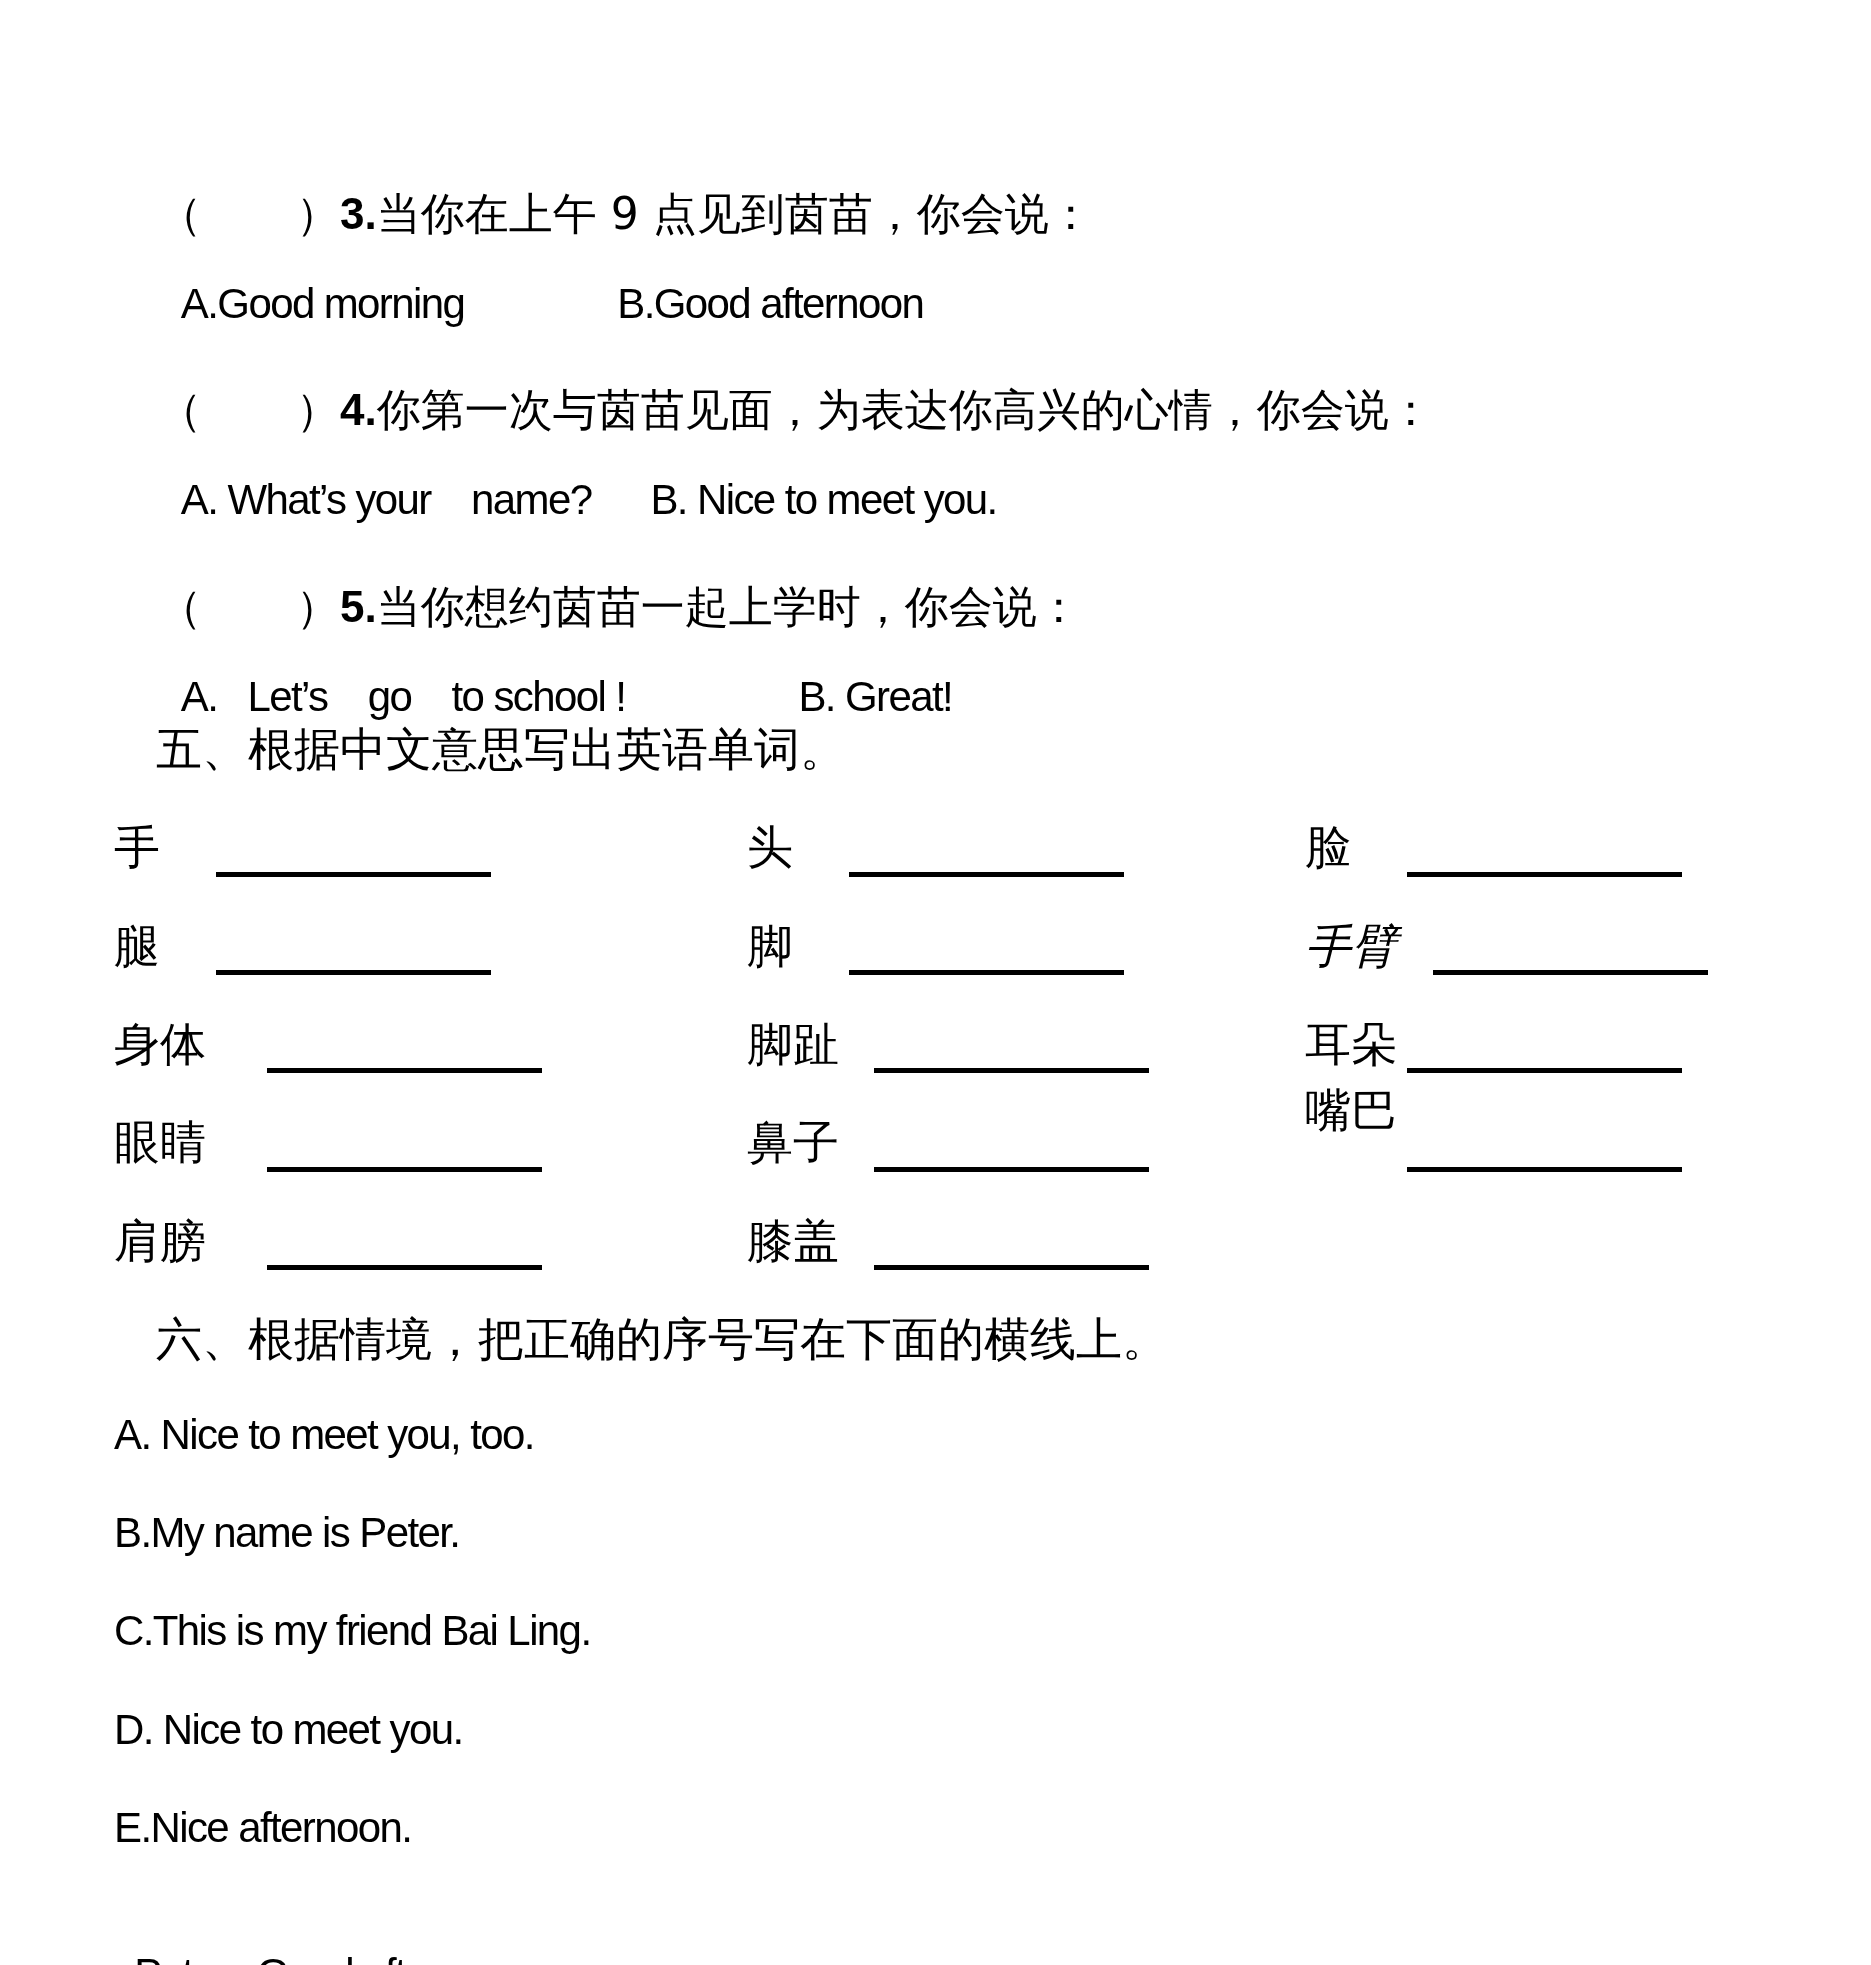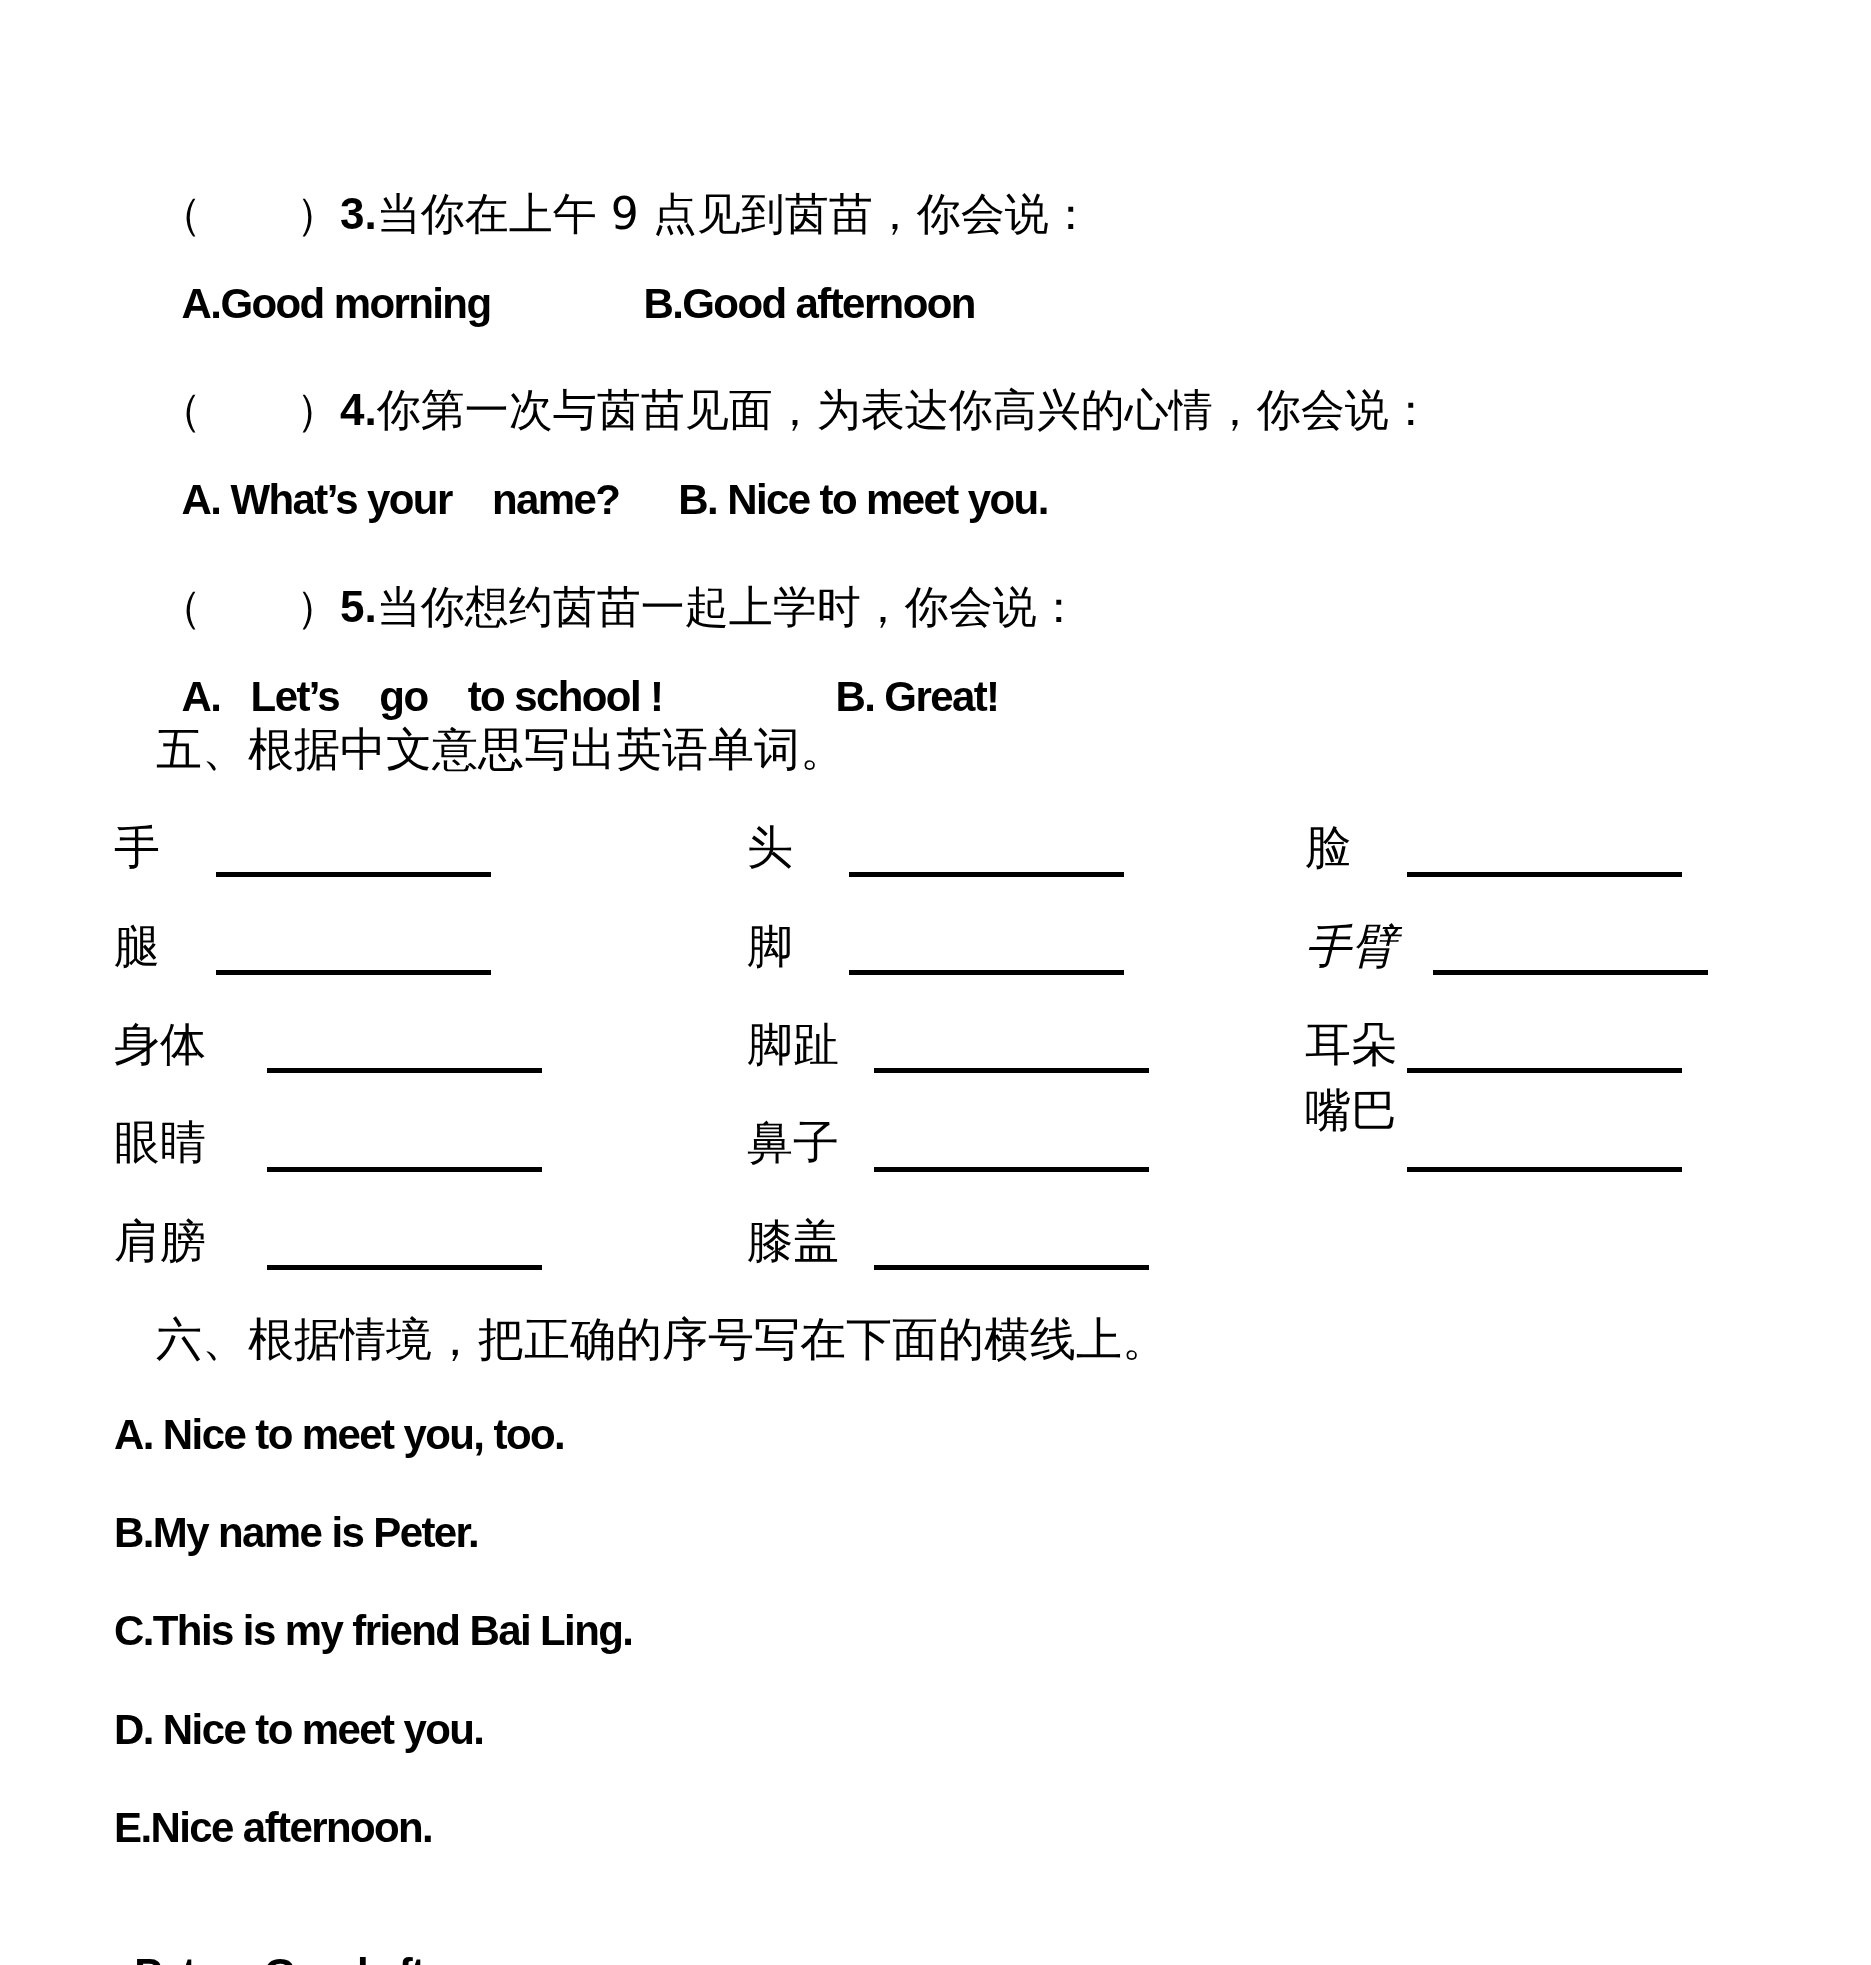--- a/index.html
+++ b/index.html
@@ -3,21 +3,21 @@
 <meta charset="utf-8">
 <style>
   html, body { margin: 0; padding: 0; background: #ffffff; }
   body {
     width: 1872px; height: 2647px; position: relative; overflow: hidden;
     color: #000000;
     font-family: "Liberation Sans", "DejaVu Sans", sans-serif;
   }
   .line { position: absolute; left: 0; white-space: pre; }
   .cn { font-family: "DejaVu Serif", "Liberation Serif", serif; font-size: 46px; font-weight: normal; margin-left: 42px; }
-  .en { font-family: "Liberation Sans", "DejaVu Sans", sans-serif; font-size: 42px; font-weight: bold; letter-spacing: -1.6px; }
+  .en { font-family: "Liberation Sans", "DejaVu Sans", sans-serif; font-size: 42px; font-weight: normal; letter-spacing: -1.6px; }
   .q { font-family: "DejaVu Sans", sans-serif; font-size: 44px; }
   .q .num { font-weight: bold; font-family: "Liberation Sans", sans-serif; }
   .paren { display: inline-block; }
   .blank {
     display: inline-block; border-bottom: 5.5px solid #000; height: 0;
     vertical-align: baseline; margin-bottom: -2.4px;
   }
   .vocab { position: absolute; font-family: "DejaVu Serif", "Liberation Serif", serif; font-size: 46px; white-space: pre; }
 </style>
 </head>

